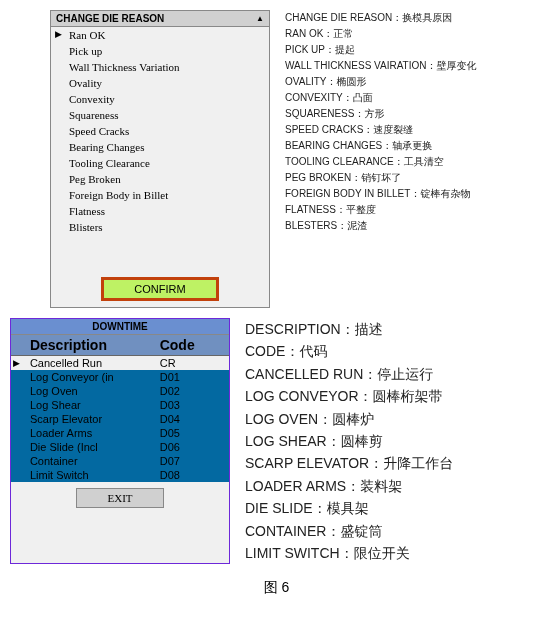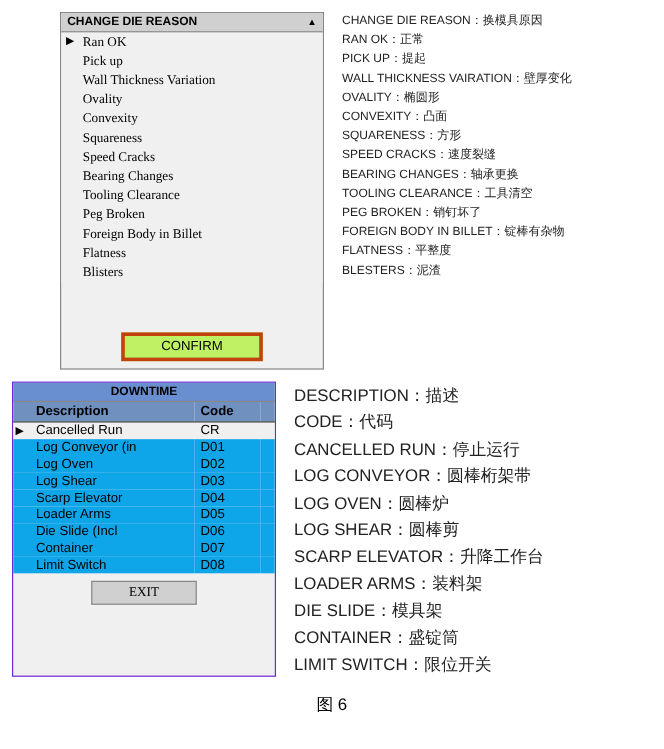--- a/index.html
+++ b/index.html
@@ -140,25 +140,25 @@
     .downtime-table thead tr {
       background: #7090c0;
     }
 
     .downtime-table thead th {
       padding: 2px 5px;
       text-align: left;
       font-weight: bold;
       border-bottom: 1px solid #666;
       color: #000;
-      font-size: 11px;
+      font-size: 14px;
     }
 
     .downtime-table tbody tr {
-      background: #0ea5e9;
+      background: #0369a1;
     }
 
     .downtime-table tbody tr.selected-row {
       background: #f0f0f0;
     }
 
     .downtime-table tbody tr td {
       padding: 1px 5px;
       font-size: 11px;
     }

